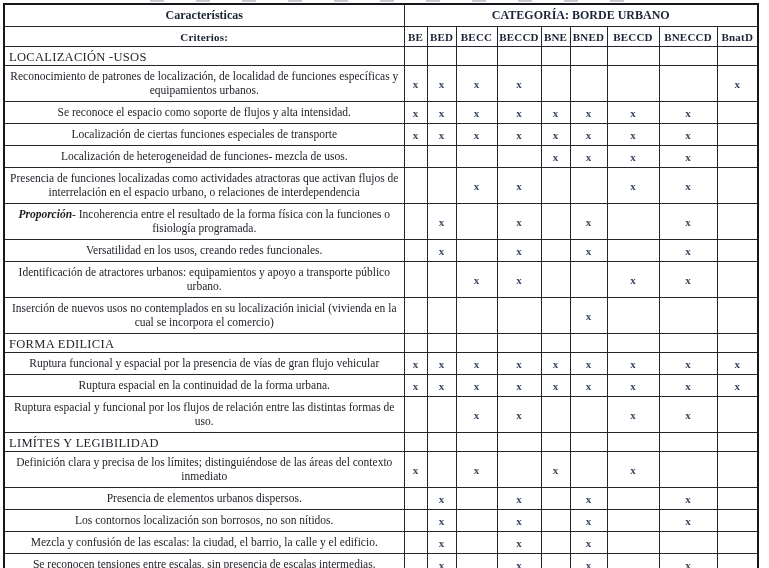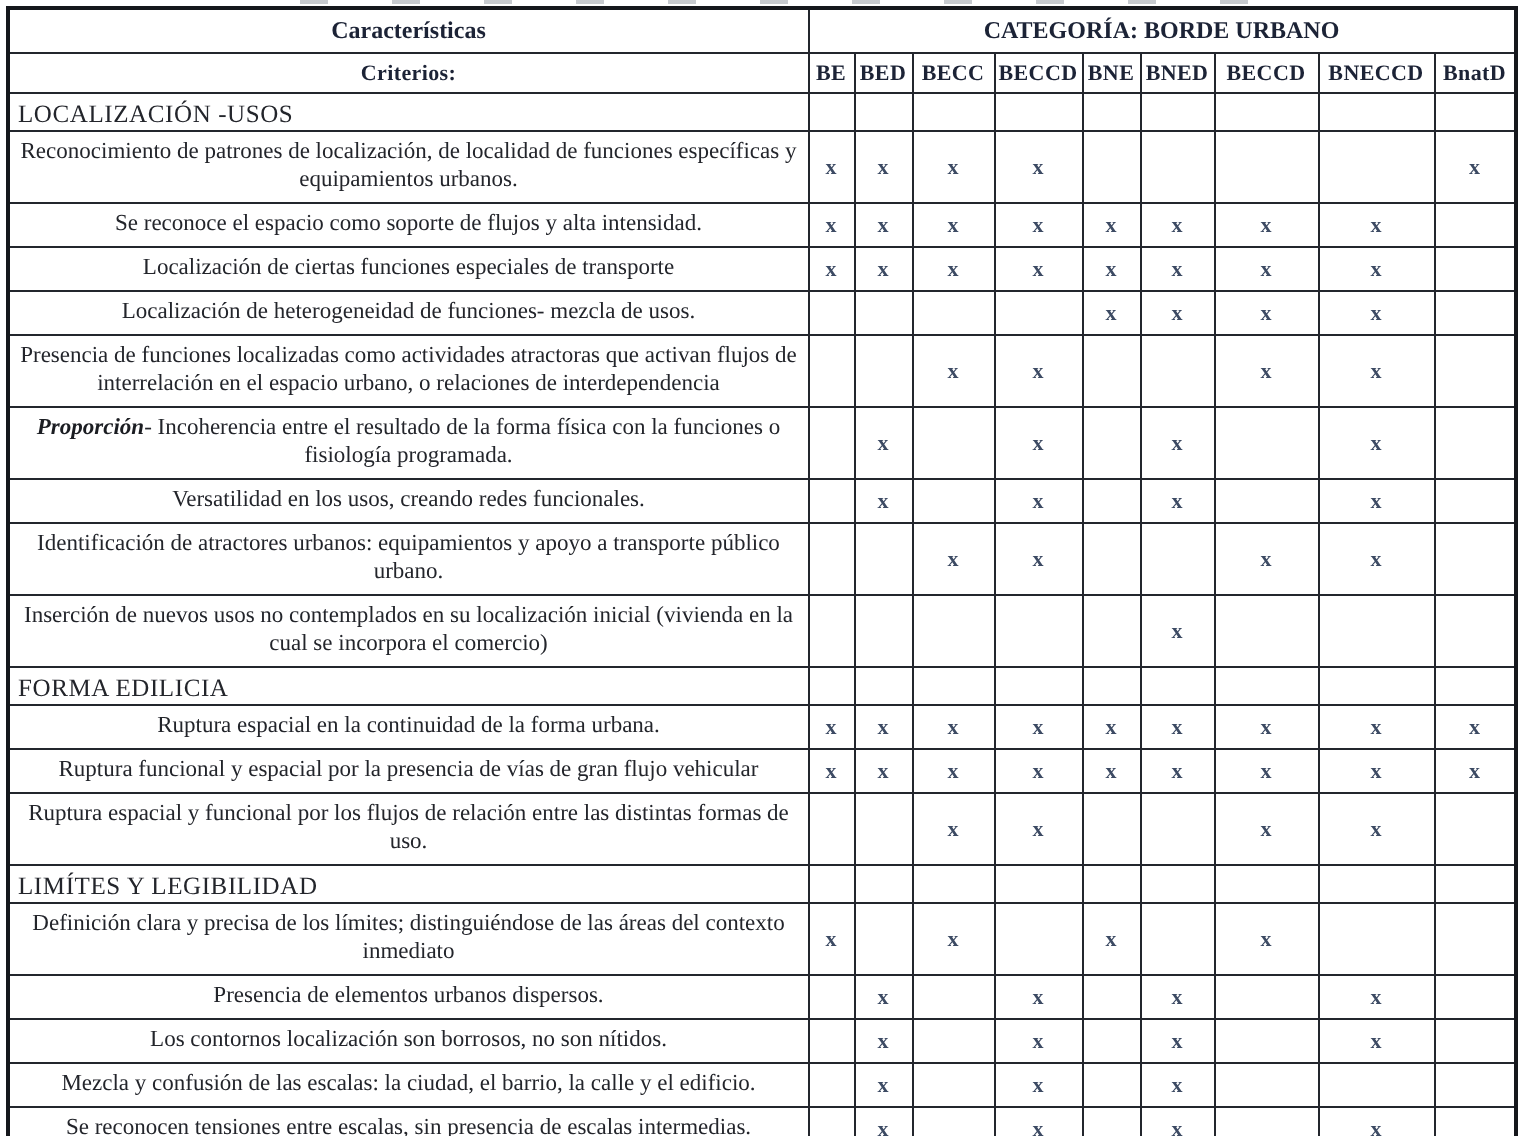--- a/index.html
+++ b/index.html
@@ -240,33 +240,33 @@
           <td class="mark-cell"></td>
           <td class="mark-cell"></td>
           <td class="mark-cell"></td>
           <td class="mark-cell"></td>
           <td class="mark-cell"></td>
           <td class="mark-cell"></td>
           <td class="mark-cell"></td>
           <td class="mark-cell"></td>
         </tr>
         <tr>
+          <td class="criterion-cell">Ruptura funcional y espacial por la presencia de vías de gran flujo vehicular</td>
+          <td class="mark-cell">x</td>
+          <td class="mark-cell">x</td>
+          <td class="mark-cell">x</td>
+          <td class="mark-cell">x</td>
+          <td class="mark-cell">x</td>
+          <td class="mark-cell">x</td>
+          <td class="mark-cell">x</td>
+          <td class="mark-cell">x</td>
+          <td class="mark-cell">x</td>
+        </tr>
+        <tr>
           <td class="criterion-cell">Ruptura espacial en la continuidad de la forma urbana.</td>
-          <td class="mark-cell">x</td>
-          <td class="mark-cell">x</td>
-          <td class="mark-cell">x</td>
-          <td class="mark-cell">x</td>
-          <td class="mark-cell">x</td>
-          <td class="mark-cell">x</td>
-          <td class="mark-cell">x</td>
-          <td class="mark-cell">x</td>
-          <td class="mark-cell">x</td>
-        </tr>
-        <tr>
-          <td class="criterion-cell">Ruptura funcional y espacial por la presencia de vías de gran flujo vehicular</td>
           <td class="mark-cell">x</td>
           <td class="mark-cell">x</td>
           <td class="mark-cell">x</td>
           <td class="mark-cell">x</td>
           <td class="mark-cell">x</td>
           <td class="mark-cell">x</td>
           <td class="mark-cell">x</td>
           <td class="mark-cell">x</td>
           <td class="mark-cell">x</td>
         </tr>

